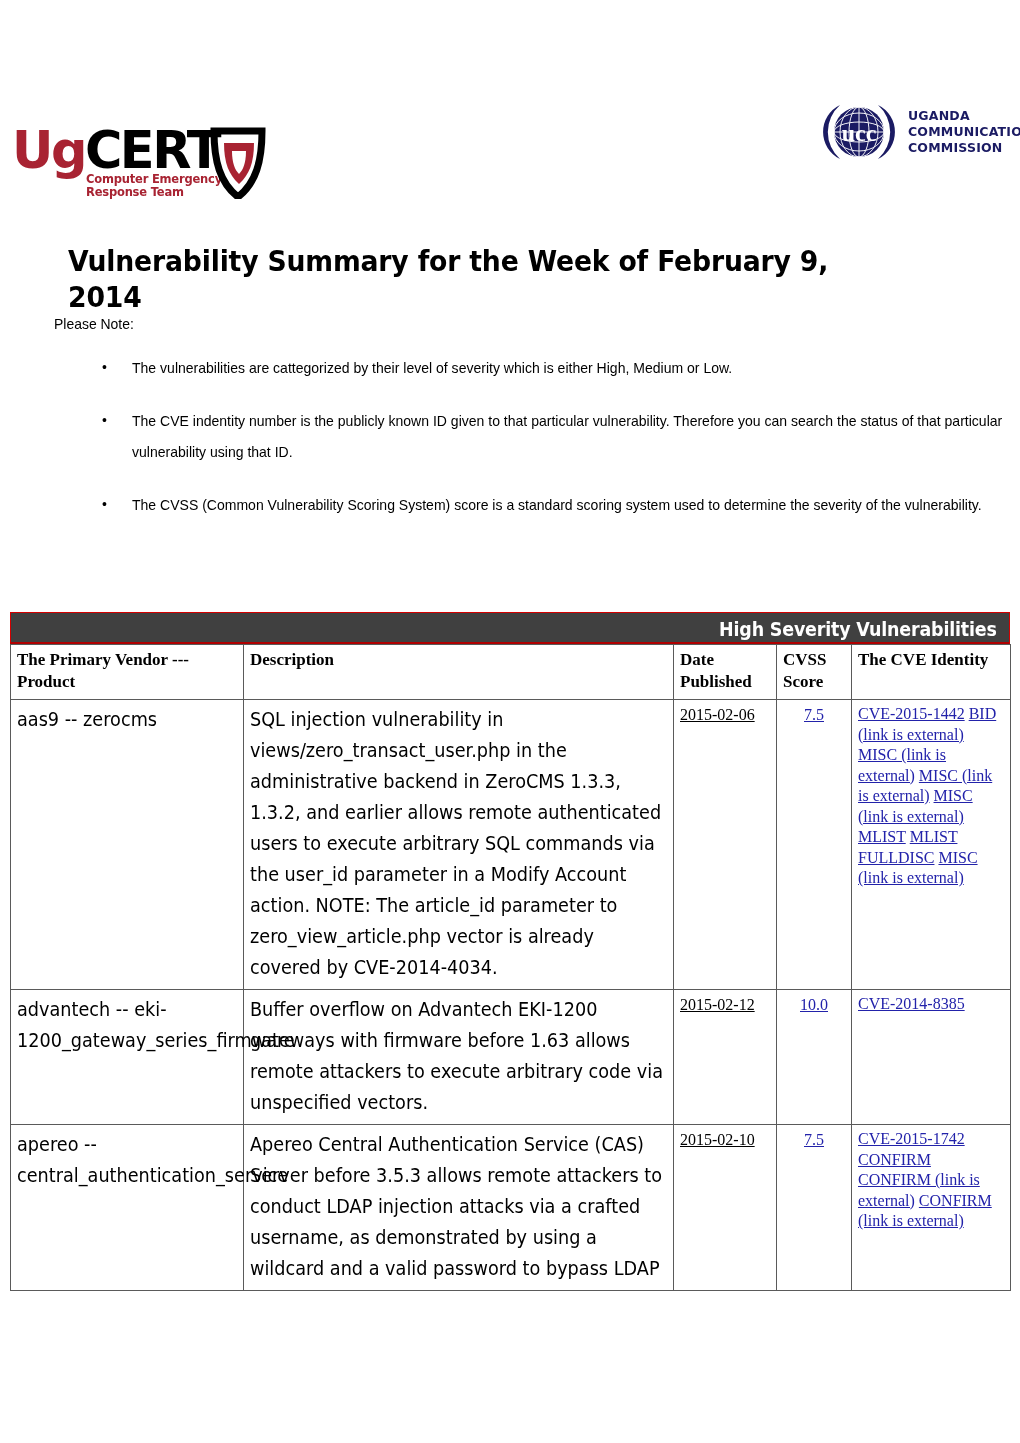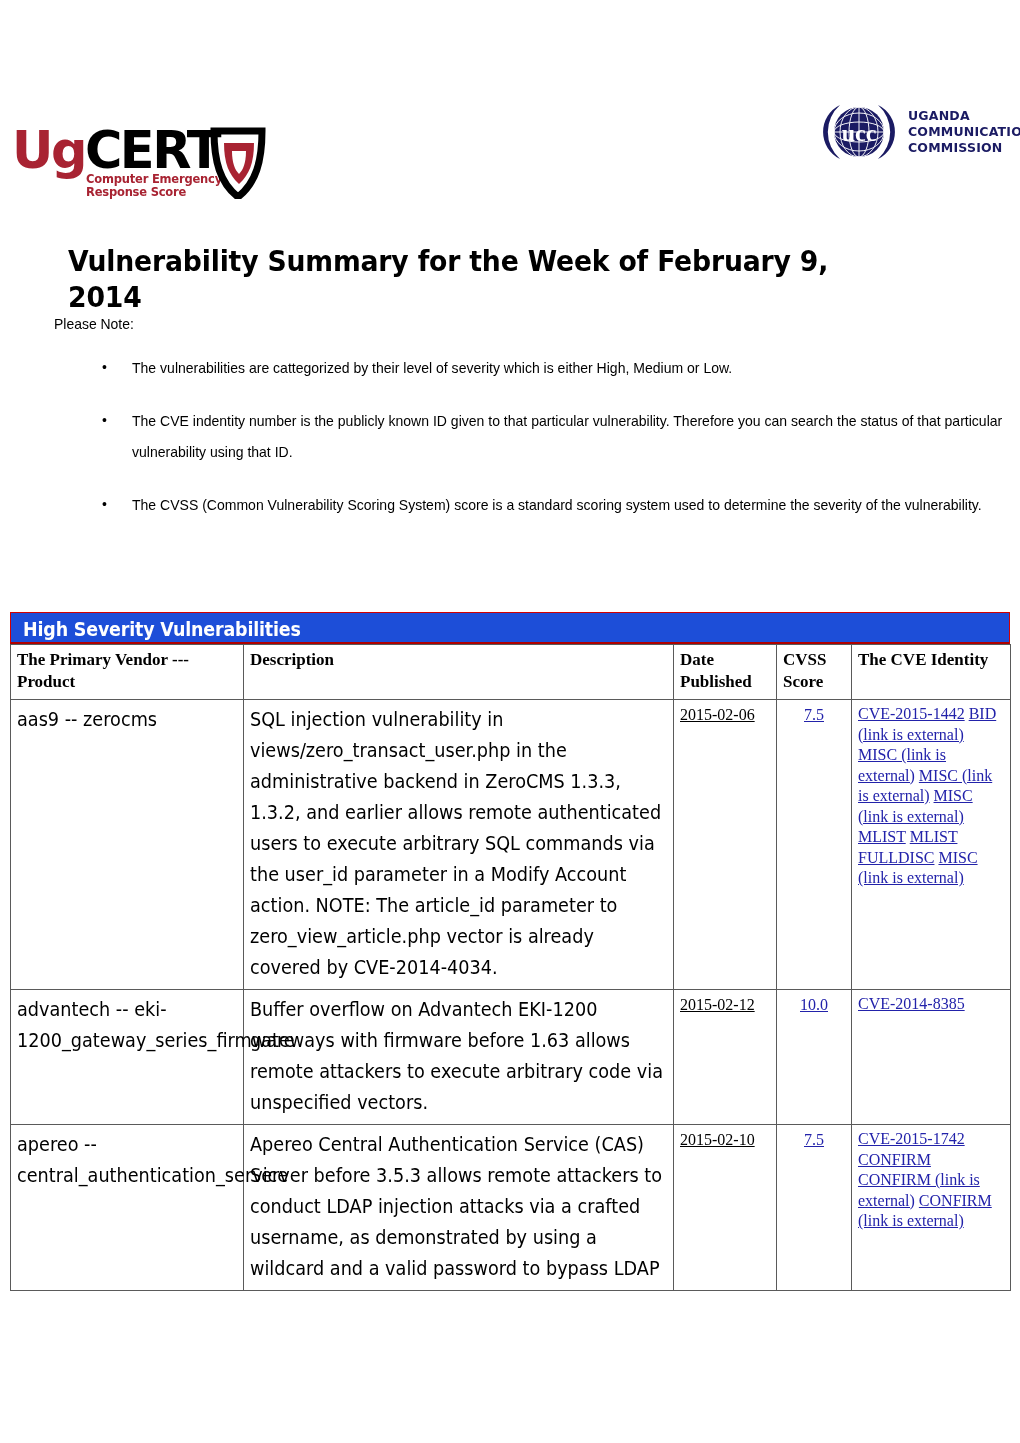--- a/index.html
+++ b/index.html
@@ -145,25 +145,25 @@
   }
 
   
   .vuln-table-wrap {
     position: absolute;
     left: 10px;
     top: 612px;
     width: 1000px;
   }
   .red-banner {
-    background: #1d4ed8;
+    background: #404040;
     border: 1px solid #d20000;
     border-bottom: 2px solid #b00000;
     height: 32px;
-    text-align: left;
+    text-align: right;
     color: #ffffff;
     font-family: "DejaVu Sans", sans-serif;
     font-weight: bold;
     font-size: 19px;
     line-height: 32px;
     letter-spacing: -0.2px;
     box-sizing: border-box;
   }
   .banner-inner {
     display: inline-block;
@@ -236,21 +236,21 @@
   td.cve .link { display: inline; }
   td.cve .lines { display: block; }
 </style>
 </head>
 <body>
 
 <div class="header-band">
 
   <div class="ugcert-logo">
     <div class="ugcert-wordmark"><span class="ugcert-ug">Ug</span><span class="ugcert-cert">CERT</span></div>
-    <div class="ugcert-sub"><span>Computer Emergency</span><br><span>Response Score</span></div>
+    <div class="ugcert-sub"><span>Computer Emergency</span><br><span>Response Team</span></div>
     <svg class="ugcert-shield" viewBox="0 0 56 72">
       <path d="M4 4 L52 4 C52 34 46 56 28 70 C10 56 4 34 4 4 Z" fill="none" stroke="#000000" stroke-width="7"></path>
       <path d="M14 16 L44 16 C44 36 39 48 29 57 C19 48 14 36 14 16 Z" fill="#a82332"></path>
       <path d="M22 24 L36 24 C36 36 33 43 29 47 C25 43 22 36 22 24 Z" fill="#ffffff"></path>
     </svg>
   </div>
 
   <div class="ucc-logo">
     <svg class="ucc-mark" viewBox="0 0 82 64">
       <path d="M22 5 A30 30 0 0 0 22 59 A36 36 0 0 1 22 5 Z" fill="#1b1b63"></path>

